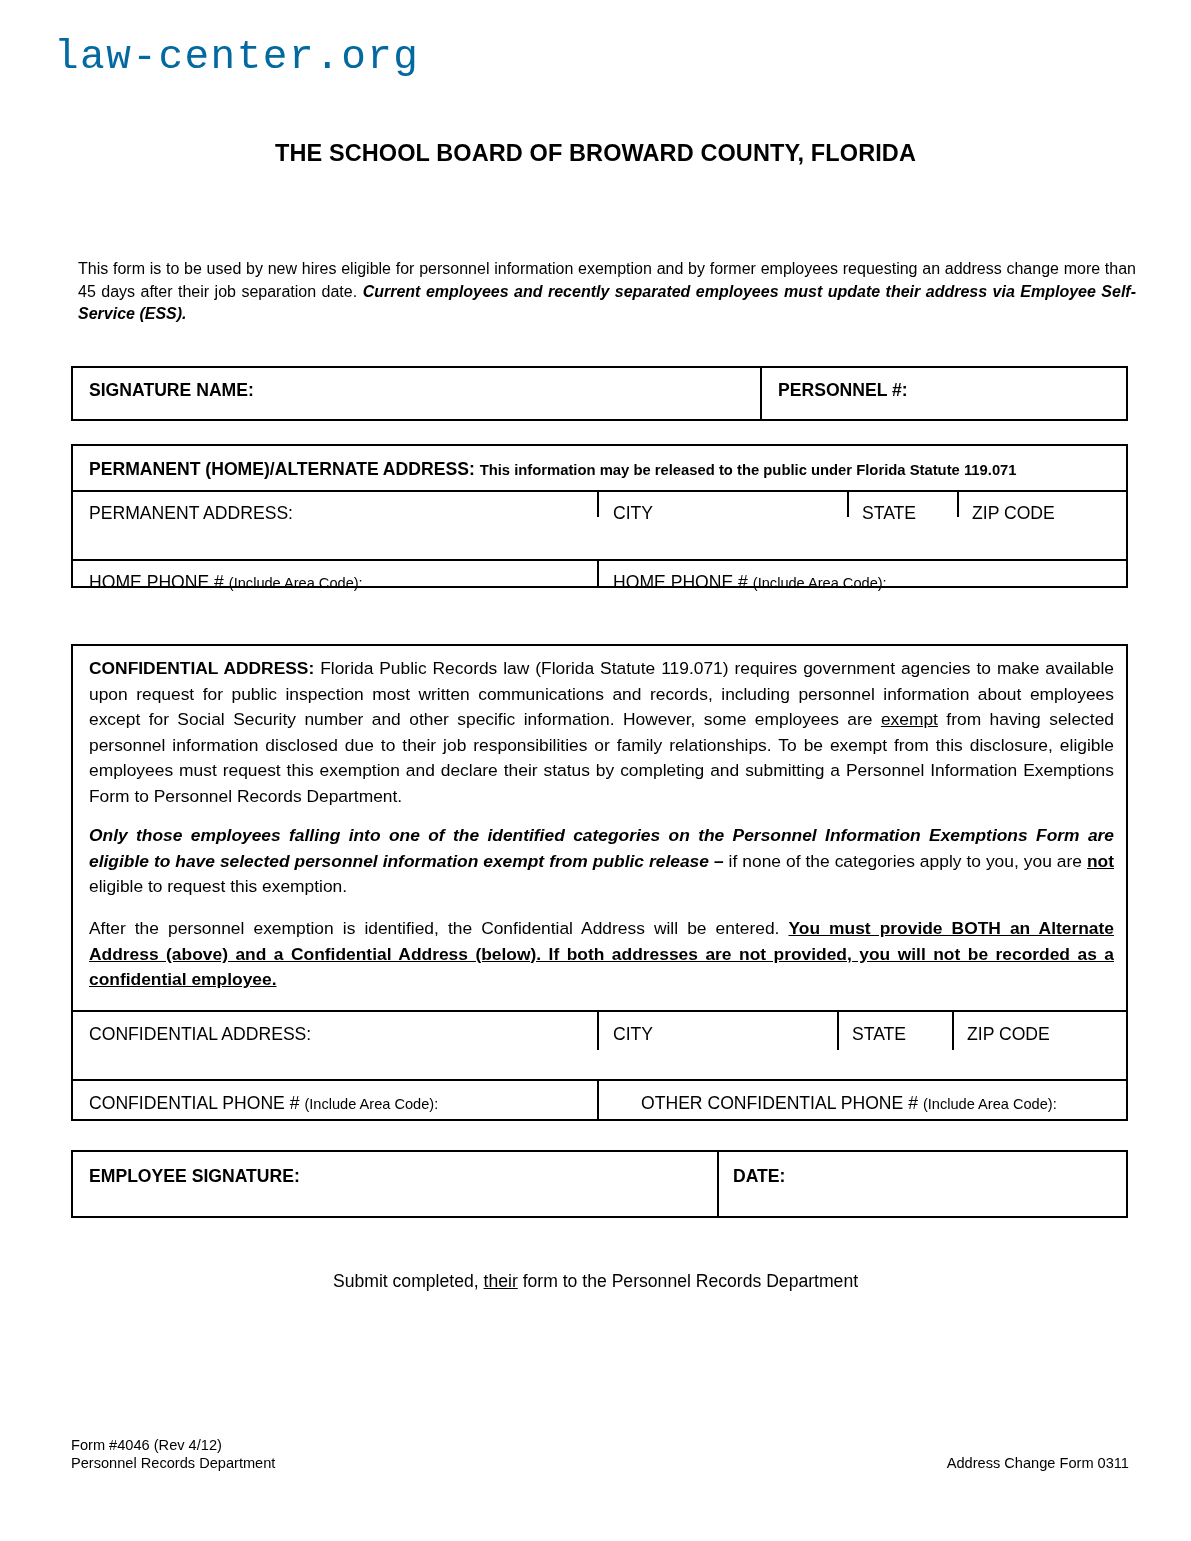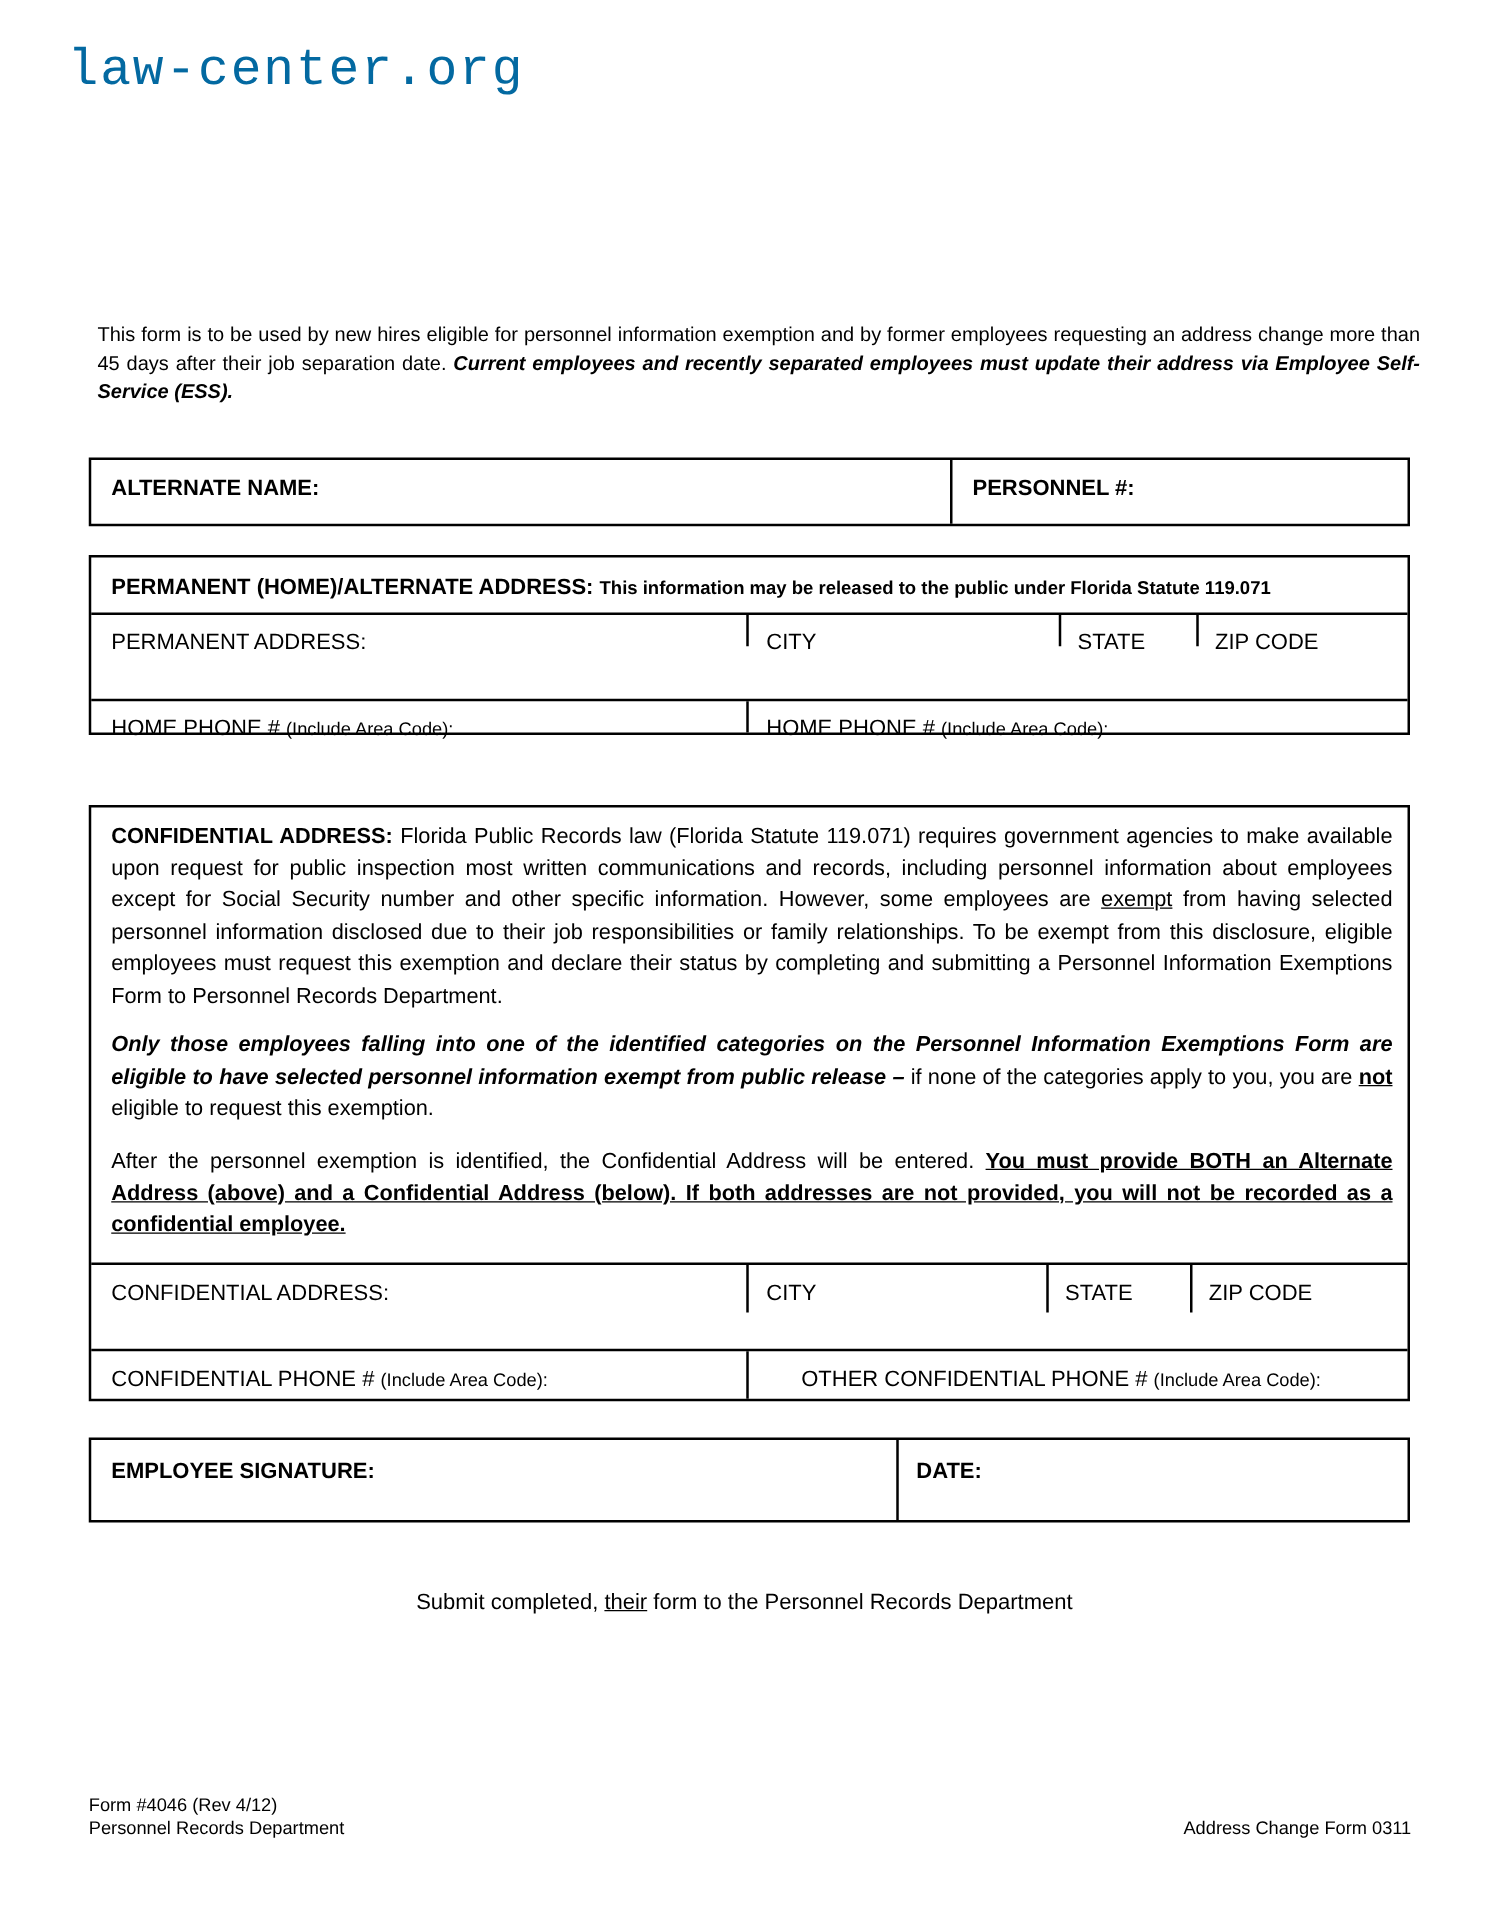--- a/index.html
+++ b/index.html
@@ -193,30 +193,31 @@
   }
 </style>
 </head>
 <body>
 
 <div class="page">
 
   <div class="watermark">law-center.org</div>
 
   <div class="title-block">
+    <div class="title-main">THE SCHOOL BOARD OF BROWARD COUNTY, FLORIDA</div>
   </div>
 
   <div class="intro">
     <span>This form is to be used by new hires eligible for personnel information exemption and by former employees requesting an address change more than 45 days after their job separation date.</span>
     <span class="bi">Current employees and recently separated employees must update their address via Employee Self-Service (ESS).</span>
   </div>
 
   <div class="box" id="employee-box">
     <div class="vline"></div>
-    <div class="cell-label bold" id="employee-name-label">ALTERNATE NAME:</div>
+    <div class="cell-label bold" id="employee-name-label">SIGNATURE NAME:</div>
     <div class="cell-label bold" id="personnel-label">PERSONNEL #:</div>
   </div>
 
   <div class="box" id="permanent-box">
     <div class="hline h1"></div>
     <div class="hline h2"></div>
     <div class="vline" id="perm-v1"></div>
     <div class="vline" id="perm-v2"></div>
     <div class="vline" id="perm-v3"></div>
     <div class="vline" id="perm-v4"></div>

